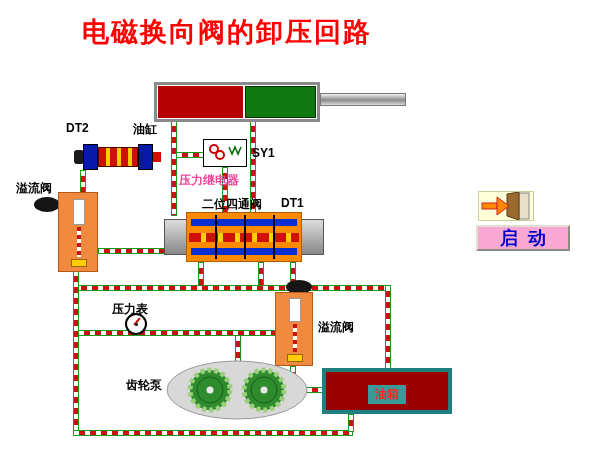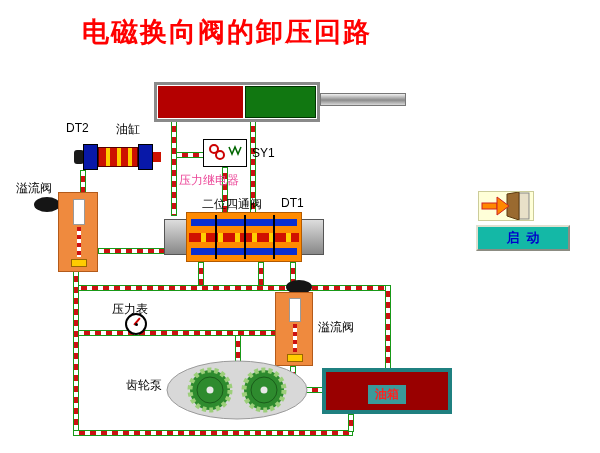--- a/index.html
+++ b/index.html
@@ -5,32 +5,32 @@
   html,body{margin:0;padding:0;}
   body{
     width:600px;height:453px;position:relative;overflow:hidden;
     background:#ffffff;font-family:"Liberation Sans",sans-serif;
   }
   .abs{position:absolute;box-sizing:border-box;}
   .title{
     left:82px;top:14px;font-size:27px;font-weight:bold;color:#ff0000;
     font-family:"Liberation Serif",serif;letter-spacing:2px;
   }
-  .lbl{font-size:12px;font-weight:normal;color:#000;white-space:nowrap;}
+  .lbl{font-size:12px;font-weight:bold;color:#000;white-space:nowrap;}
   .lbl-brown{color:#ec4899;}
   .pipe{border:1px solid #189918;}
   .pipe-h{height:6px;background:repeating-linear-gradient(90deg,#ffffff 0 5px,#cc1111 5px 11px);}
   .pipe-v{width:6px;background:repeating-linear-gradient(180deg,#ffffff 0 5px,#cc1111 5px 11px);}
   .rv-body{background:#ef8a3e;border:1px solid #b35a1a;}
   .knob{background:#151515;border-radius:50%;}
   .endcap{background:linear-gradient(180deg,#dddddd,#888888);border:1px solid #555;}
   .gauge{border:2px solid #000;border-radius:50%;background:#fff;}
   .btn{
     width:90px;height:22px;margin-bottom:7px;display:flex;align-items:center;justify-content:center;
-    background:#14b8a6;border:2px outset #e0e0d0;color:#0000cc;font-size:13px;font-weight:bold;
+    background:#f9a8d4;border:2px outset #e0e0d0;color:#0000cc;font-size:18px;font-weight:bold;
     cursor:pointer;
   }
   .btn span{white-space:pre;}
   .door{background:#ffffd8;border:1px solid #cccc99;cursor:pointer;}
   .tank{background:#990000;border:4px solid #1f8080;}
   .tank-chip{
     position:absolute;left:42px;top:13px;padding:1px 7px;background:#3a9a9a;
     color:#ff2222;font-size:12px;font-weight:bold;white-space:nowrap;
   }
 </style>
@@ -58,21 +58,21 @@
 
 <div class="abs title">电磁换向阀的卸压回路</div>
 
 <div class="abs" style="left:154px;top:82px;width:166px;height:40px;border:3px solid #8a8a8a;background:#fff;">
   <div class="abs" style="left:1px;top:1px;width:85px;height:32px;background:#b40000;"></div>
   <div class="abs" style="left:88px;top:1px;width:71px;height:32px;background:#117711;border:1px solid #003300;"></div>
 </div>
 <div class="abs" style="left:320px;top:93px;width:86px;height:13px;background:linear-gradient(180deg,#f0f0f0,#8a8a8a 55%,#d8d8d8);border:1px solid #777;"></div>
 
 <div class="abs lbl" style="left:66px;top:121px;">DT2</div>
-<div class="abs lbl" style="left:116px;top:121px;">油缸</div>
+<div class="abs lbl" style="left:133px;top:121px;">油缸</div>
 
 <div class="abs" style="left:74px;top:144px;width:88px;height:26px;">
   <div class="abs" style="left:0;top:6px;width:10px;height:14px;background:#1a1a1a;border-radius:3px;"></div>
   <div class="abs" style="left:9px;top:0;width:15px;height:26px;background:#0818a8;border:1px solid #000;"></div>
   <div class="abs" style="left:24px;top:3px;width:40px;height:20px;background:repeating-linear-gradient(90deg,#cc1100 0 7px,#ffcc00 7px 11px);border:1px solid #550000;"></div>
   <div class="abs" style="left:64px;top:0;width:15px;height:26px;background:#0818a8;border:1px solid #000;"></div>
   <div class="abs" style="left:79px;top:8px;width:8px;height:10px;background:#cc1100;"></div>
 </div>
 
 <div class="abs lbl" style="left:16px;top:180px;">溢流阀</div>

